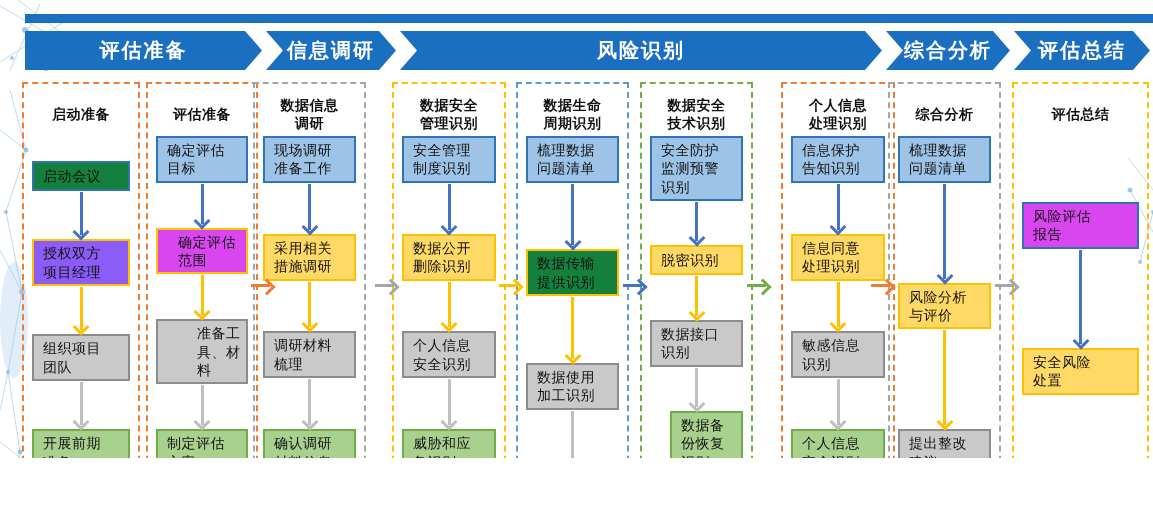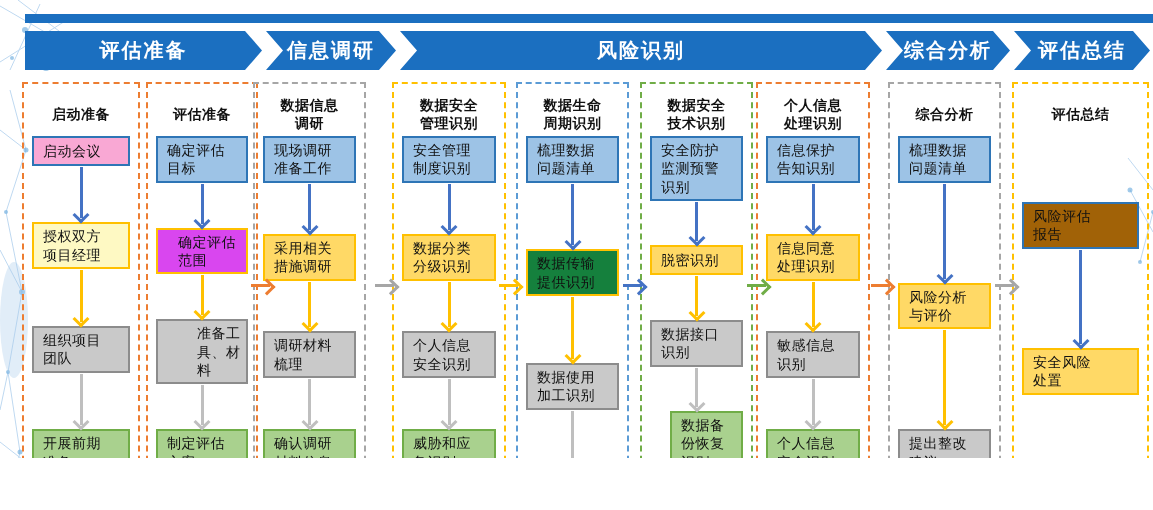--- a/index.html
+++ b/index.html
@@ -104,28 +104,28 @@
         </div>
         <div class="seg" style="left: 1014px; width: 136px; background: rgb(27, 111, 192);">
           <span style="color: rgb(255, 255, 255);">评估总结</span>
         </div>
       </div>
     <div id="columns">
         <div class="col" style="left: 22px; width: 118px; border-color: rgb(237, 125, 49);">
           <div class="col-title">
             <span>启动准备</span>
           </div>
-          <div class="box" style="background: #f9a8d4; border-color: rgb(46, 117, 182);">
+          <div class="box" style="background: #15803d; border-color: rgb(46, 117, 182); margin-top: 25px;">
             <span>启动会议</span>
           </div>
           <div class="v-arrow">
             <div class="stem" style="background: rgb(68, 114, 196);"></div>
             <div class="head" style="border-color: rgb(68, 114, 196);"></div>
           </div>
-          <div class="box" style="background: #fef9c3; border-color: rgb(255, 192, 0);">
+          <div class="box" style="background: #8b5cf6; border-color: rgb(255, 192, 0);">
             <span>授权双方项目经理</span>
           </div>
           <div class="v-arrow">
             <div class="stem" style="background: rgb(255, 192, 0);"></div>
             <div class="head" style="border-color: rgb(255, 192, 0);"></div>
           </div>
           <div class="box" style="background: rgb(201, 201, 201); border-color: rgb(140, 140, 140);">
             <span>组织项目团队</span>
           </div>
           <div class="v-arrow">
@@ -199,21 +199,21 @@
             <span>数据安全管理识别</span>
           </div>
           <div class="box" style="background: rgb(157, 195, 230); border-color: rgb(46, 117, 182);">
             <span>安全管理制度识别</span>
           </div>
           <div class="v-arrow">
             <div class="stem" style="background: rgb(68, 114, 196);"></div>
             <div class="head" style="border-color: rgb(68, 114, 196);"></div>
           </div>
           <div class="box" style="background: rgb(255, 217, 102); border-color: rgb(255, 192, 0);">
-            <span>数据分类分级识别</span>
+            <span>数据公开删除识别</span>
           </div>
           <div class="v-arrow">
             <div class="stem" style="background: rgb(255, 192, 0);"></div>
             <div class="head" style="border-color: rgb(255, 192, 0);"></div>
           </div>
           <div class="box" style="background: rgb(201, 201, 201); border-color: rgb(140, 140, 140);">
             <span>个人信息安全识别</span>
           </div>
           <div class="v-arrow">
             <div class="stem" style="background: rgb(191, 191, 191);"></div>
@@ -271,21 +271,21 @@
             <span>数据接口识别</span>
           </div>
           <div class="v-arrow">
             <div class="stem" style="background: rgb(191, 191, 191);"></div>
             <div class="head" style="border-color: rgb(191, 191, 191);"></div>
           </div>
           <div class="box" style="background: rgb(169, 209, 142); border-color: rgb(112, 173, 71); margin-left: 20px;">
             <span>数据备份恢复识别</span>
           </div>
         </div>
-        <div class="col" style="left: 756px; width: 114px; border-color: rgb(237, 125, 49);">
+        <div class="col" style="left: 781px; width: 114px; border-color: rgb(237, 125, 49);">
           <div class="col-title">
             <span>个人信息处理识别</span>
           </div>
           <div class="box" style="background: rgb(157, 195, 230); border-color: rgb(46, 117, 182);">
             <span>信息保护告知识别</span>
           </div>
           <div class="v-arrow">
             <div class="stem" style="background: rgb(68, 114, 196);"></div>
             <div class="head" style="border-color: rgb(68, 114, 196);"></div>
           </div>
@@ -327,21 +327,21 @@
           </div>
           <div class="box" style="background: rgb(201, 201, 201); border-color: rgb(140, 140, 140);">
             <span>提出整改建议</span>
           </div>
         </div>
         <div class="col" style="left: 1012px; width: 137px; border-color: rgb(255, 192, 0);">
           <div class="col-title">
             <span>评估总结</span>
           </div>
           <div class="sp"></div>
-          <div class="box" style="background: #a16207; border-color: rgb(46, 117, 182);">
+          <div class="box" style="background: #d946ef; border-color: rgb(46, 117, 182);">
             <span>风险评估报告</span>
           </div>
           <div class="v-arrow" style="flex: 1.25 1 0px;">
             <div class="stem" style="background: rgb(68, 114, 196);"></div>
             <div class="head" style="border-color: rgb(68, 114, 196);"></div>
           </div>
           <div class="box" style="background: rgb(255, 217, 102); border-color: rgb(255, 192, 0);">
             <span>安全风险处置</span>
           </div>
           <div class="sp2"></div>

